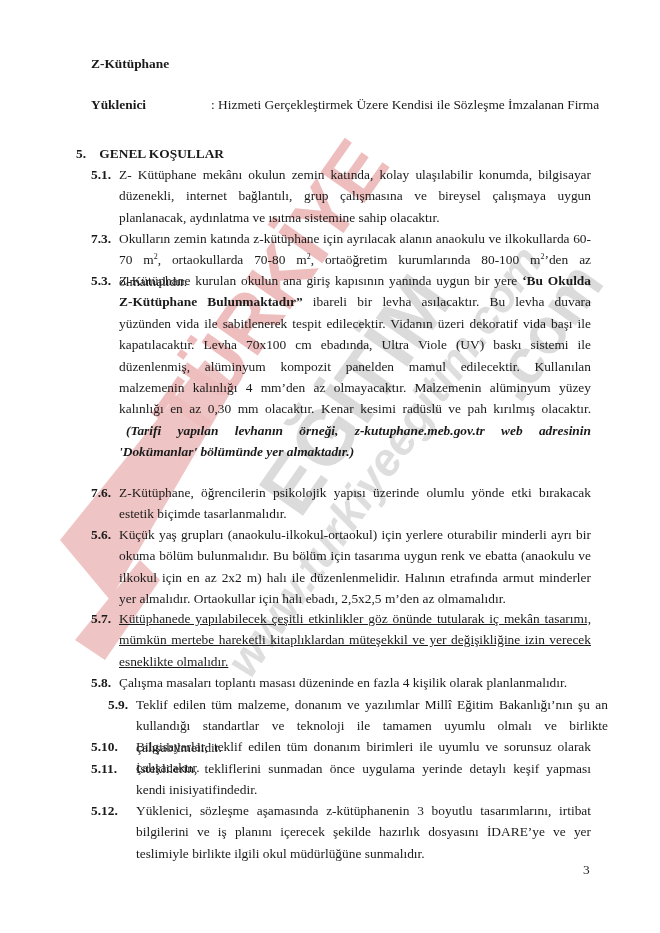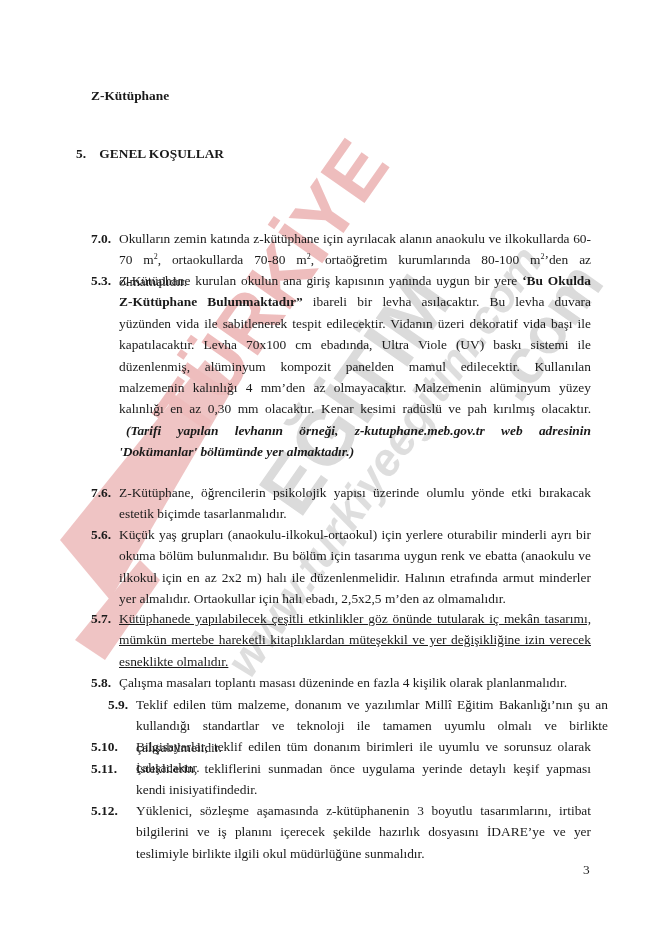--- a/index.html
+++ b/index.html
@@ -41,32 +41,40 @@
         <text x="0" y="0" font-family="Liberation Sans, sans-serif" font-weight="bold" font-size="64" fill="#bdbdbd">.com</text>
       </g>
       <g transform="translate(250,680) rotate(-55)">
         <text x="0" y="0" font-family="Liberation Sans, sans-serif" font-weight="bold" font-style="italic" font-size="46" fill="#c4c4c4">www.turkiyeegitim.com</text>
       </g>
     </g>
   </svg>
 
   <div class="content">
 
-    <div class="def-row" style="top:88px;">
+    <div class="def-row" style="top:56px;">
       <span class="def-term">Z-Kütüphane</span>
+    </div>
+    <div class="def-row" style="top:97px;">
+      <span class="def-term">Yüklenici</span>
+      <span class="def-val">: Hizmeti Gerçekleştirmek Üzere Kendisi ile Sözleşme İmzalanan Firma</span>
     </div>
 
     <div class="sec-head">
       <span class="num">5.</span>
       <span>GENEL KOŞULLAR</span>
     </div>
 
+    <div class="item" style="top:164px;">
+      <span class="num">5.1.</span>
+      <div class="txt">Z- Kütüphane mekânı okulun zemin katında, kolay ulaşılabilir konumda, bilgisayar düzenekli, internet bağlantılı, grup çalışmasına ve bireysel çalışmaya uygun planlanacak, aydınlatma ve ısıtma sistemine sahip olacaktır.</div>
+    </div>
 
     <div class="item" style="top:228px;">
-      <span class="num">7.0.</span>
+      <span class="num">7.3.</span>
       <div class="txt"><span>Okulların zemin katında z-kütüphane için ayrılacak alanın anaokulu ve ilkokullarda 60-70 m</span><sup>2</sup><span>, ortaokullarda 70-80 m</span><sup>2</sup><span>, ortaöğretim kurumlarında 80-100 m</span><sup>2</sup><span>’den az olmamalıdır.</span></div>
     </div>
 
     <div class="item" style="top:270px;">
       <span class="num">5.3.</span>
       <div class="txt"><span>Z-Kütüphane kurulan okulun ana giriş kapısının yanında uygun bir yere </span><span class="b">‘Bu Okulda Z-Kütüphane Bulunmaktadır”</span><span> ibareli bir levha asılacaktır. Bu levha duvara yüzünden vida ile sabitlenerek tespit edilecektir. Vidanın üzeri dekoratif vida başı ile kapatılacaktır. Levha 70x100 cm ebadında, Ultra Viole (UV) baskı sistemi ile düzenlenmiş, alüminyum kompozit panelden mamul edilecektir. Kullanılan malzemenin kalınlığı 4 mm’den az olmayacaktır. Malzemenin alüminyum yüzey kalınlığı en az 0,30 mm olacaktır. Kenar kesimi radüslü ve pah kırılmış olacaktır. </span><span class="i">(Tarifi yapılan levhanın örneği, z-kutuphane.meb.gov.tr web adresinin 'Dokümanlar' bölümünde yer almaktadır.)</span></div>
     </div>
 
 
     <div class="item" style="top:482px;">

